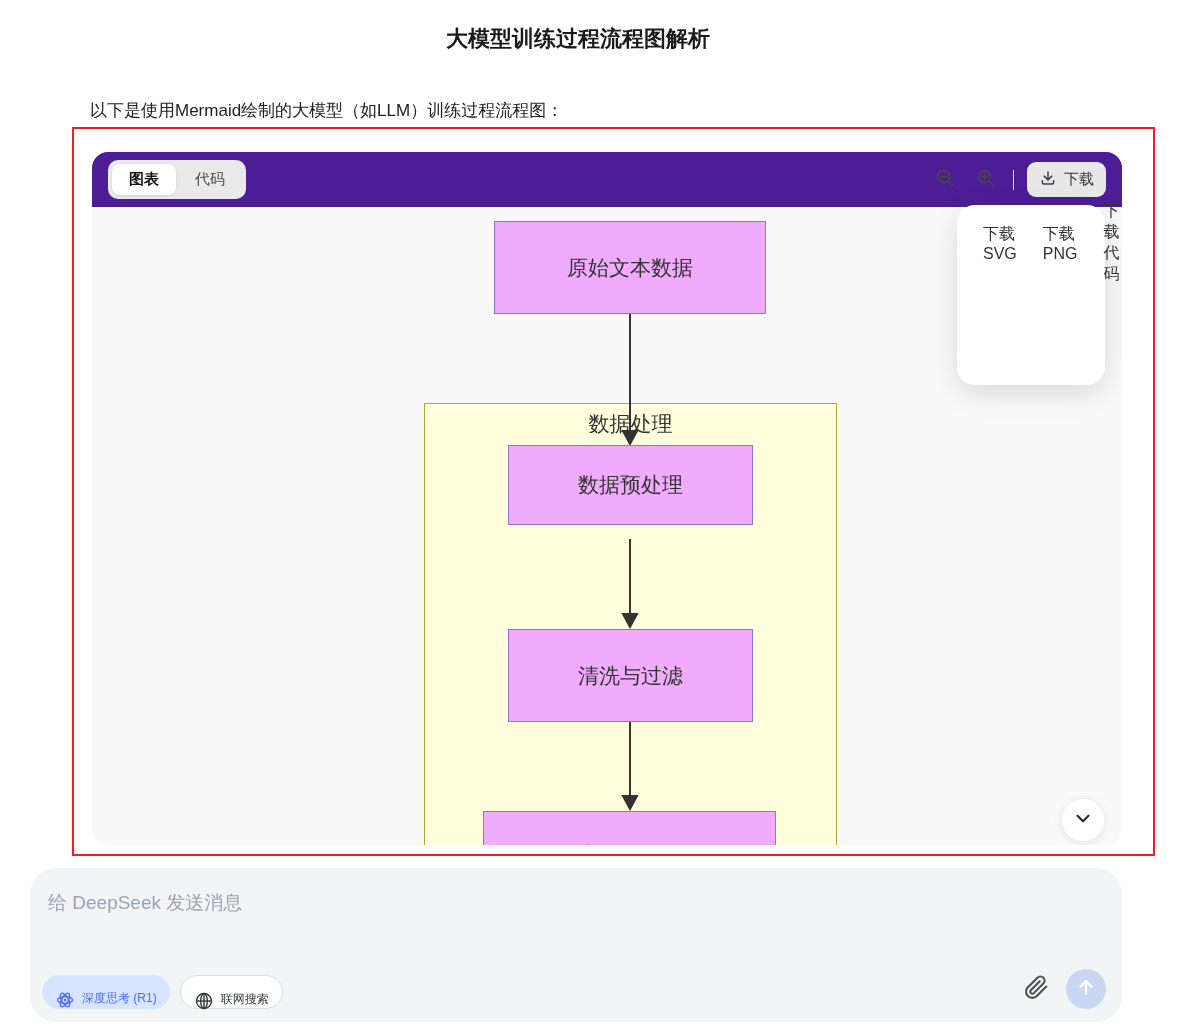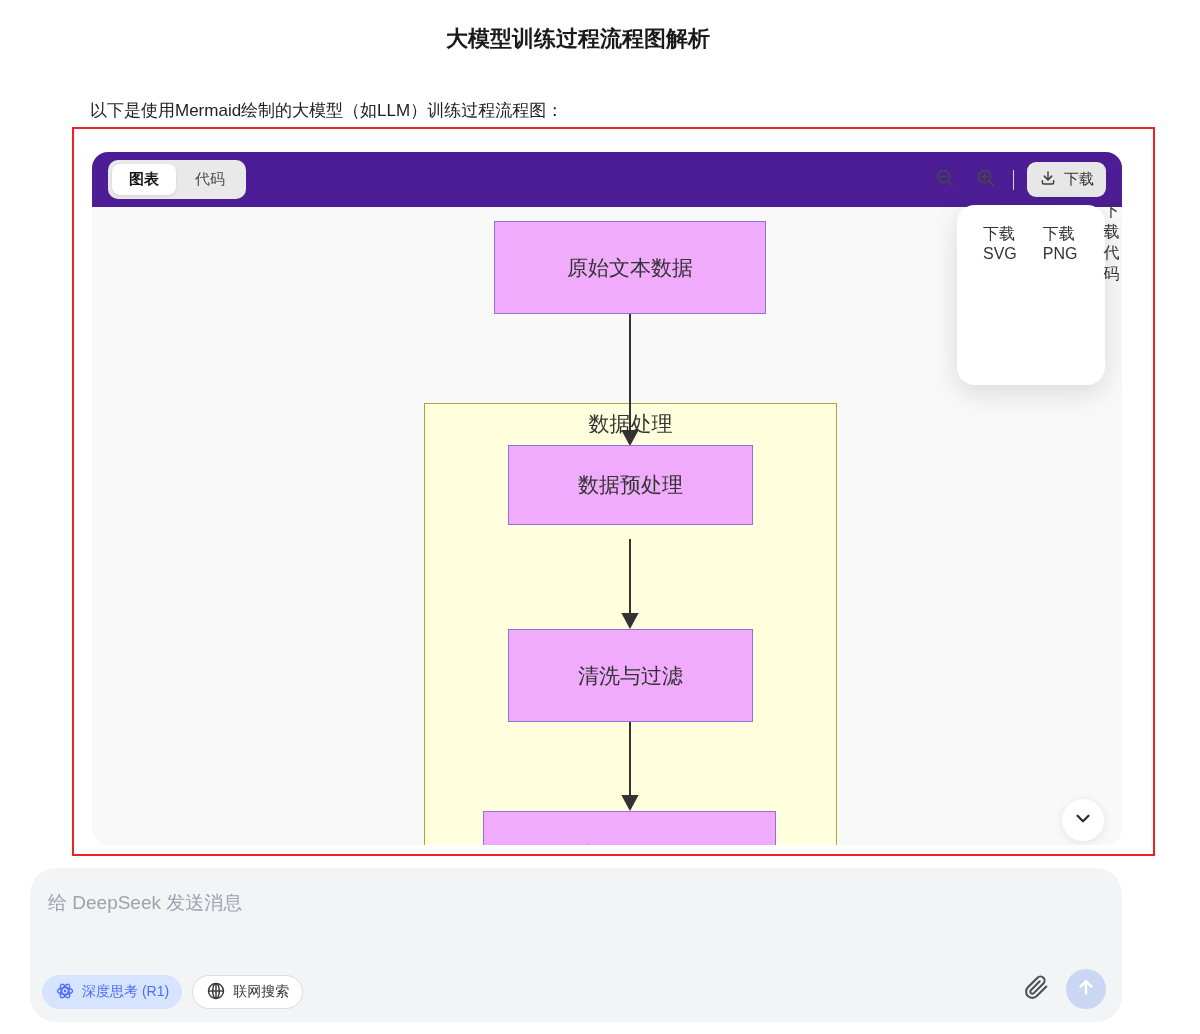--- a/index.html
+++ b/index.html
@@ -53,22 +53,22 @@
     z-index:25; cursor:pointer; }
 
   
   .composer { position:absolute; left:30px; top:868px; width:1092px; height:154px;
     border-radius:26px; background:#f3f4f6; }
   .message-input { position:absolute; left:18px; top:14px; width:1050px; height:62px;
     background:transparent; border:none; outline:none; resize:none;
     font-family:Liberation Sans, sans-serif; font-size:19px; color:#111; padding:8px 0 0 0; }
   .message-input::placeholder { color:#9aa3ae; }
   .pill-row { position:absolute; left:12px; bottom:13px; display:flex; gap:10px; align-items:center; }
-  .pill { display:flex; align-items:center; gap:7px; height:34px; border-radius:17px;
-    padding:15px 13px; font-size:14px; cursor:pointer; }
+  .pill { display:flex; gap:7px; height:34px; border-radius:17px;
+    padding:15px 13px; font-size:12px; cursor:pointer; }
   .pill.deepthink { background:#D6E4FF; color:#4D6BFE; }
   .pill.websearch { background:#fff; border:1px solid #dadce2; color:#35373c; }
   .right-controls { position:absolute; right:16px; bottom:13px; display:flex; align-items:center; gap:16px; }
   .attach-btn { width:28px; height:28px; display:flex; align-items:center; justify-content:center; cursor:pointer; }
   .send-btn { width:40px; height:40px; border-radius:50%; background:#c9d7f3;
     display:flex; align-items:center; justify-content:center; cursor:pointer; }
 </style>
 </head>
 <body>
 

